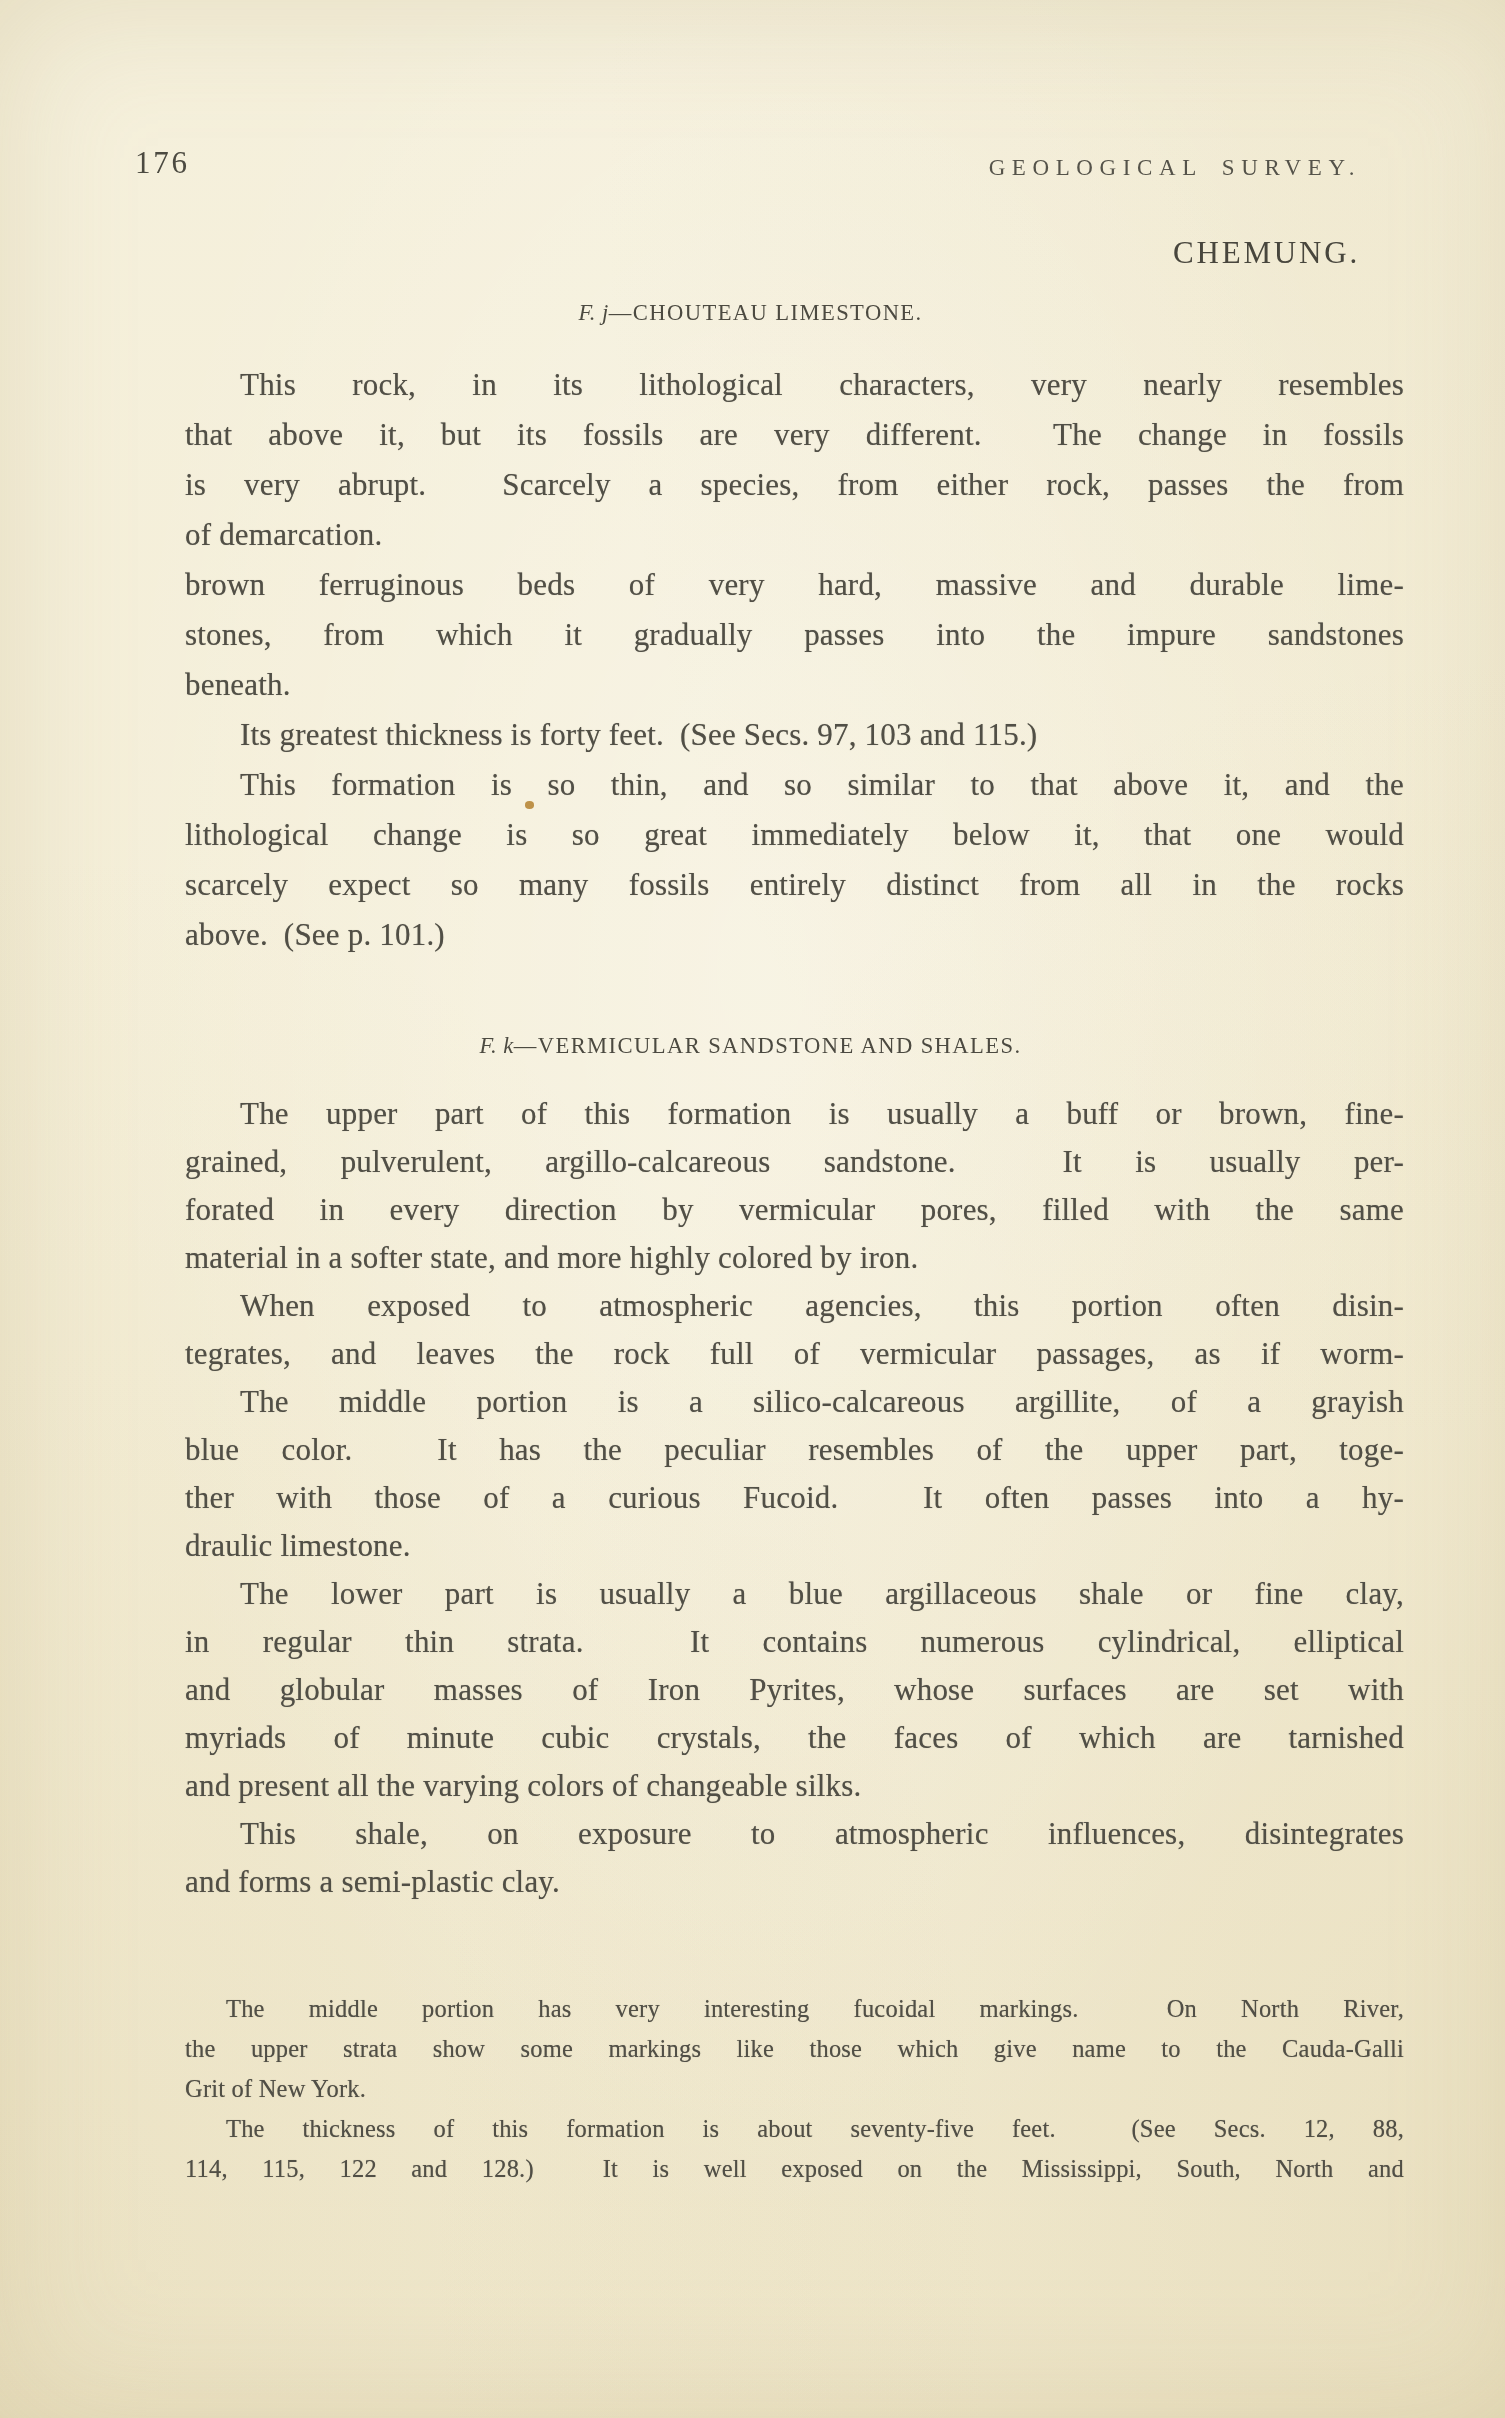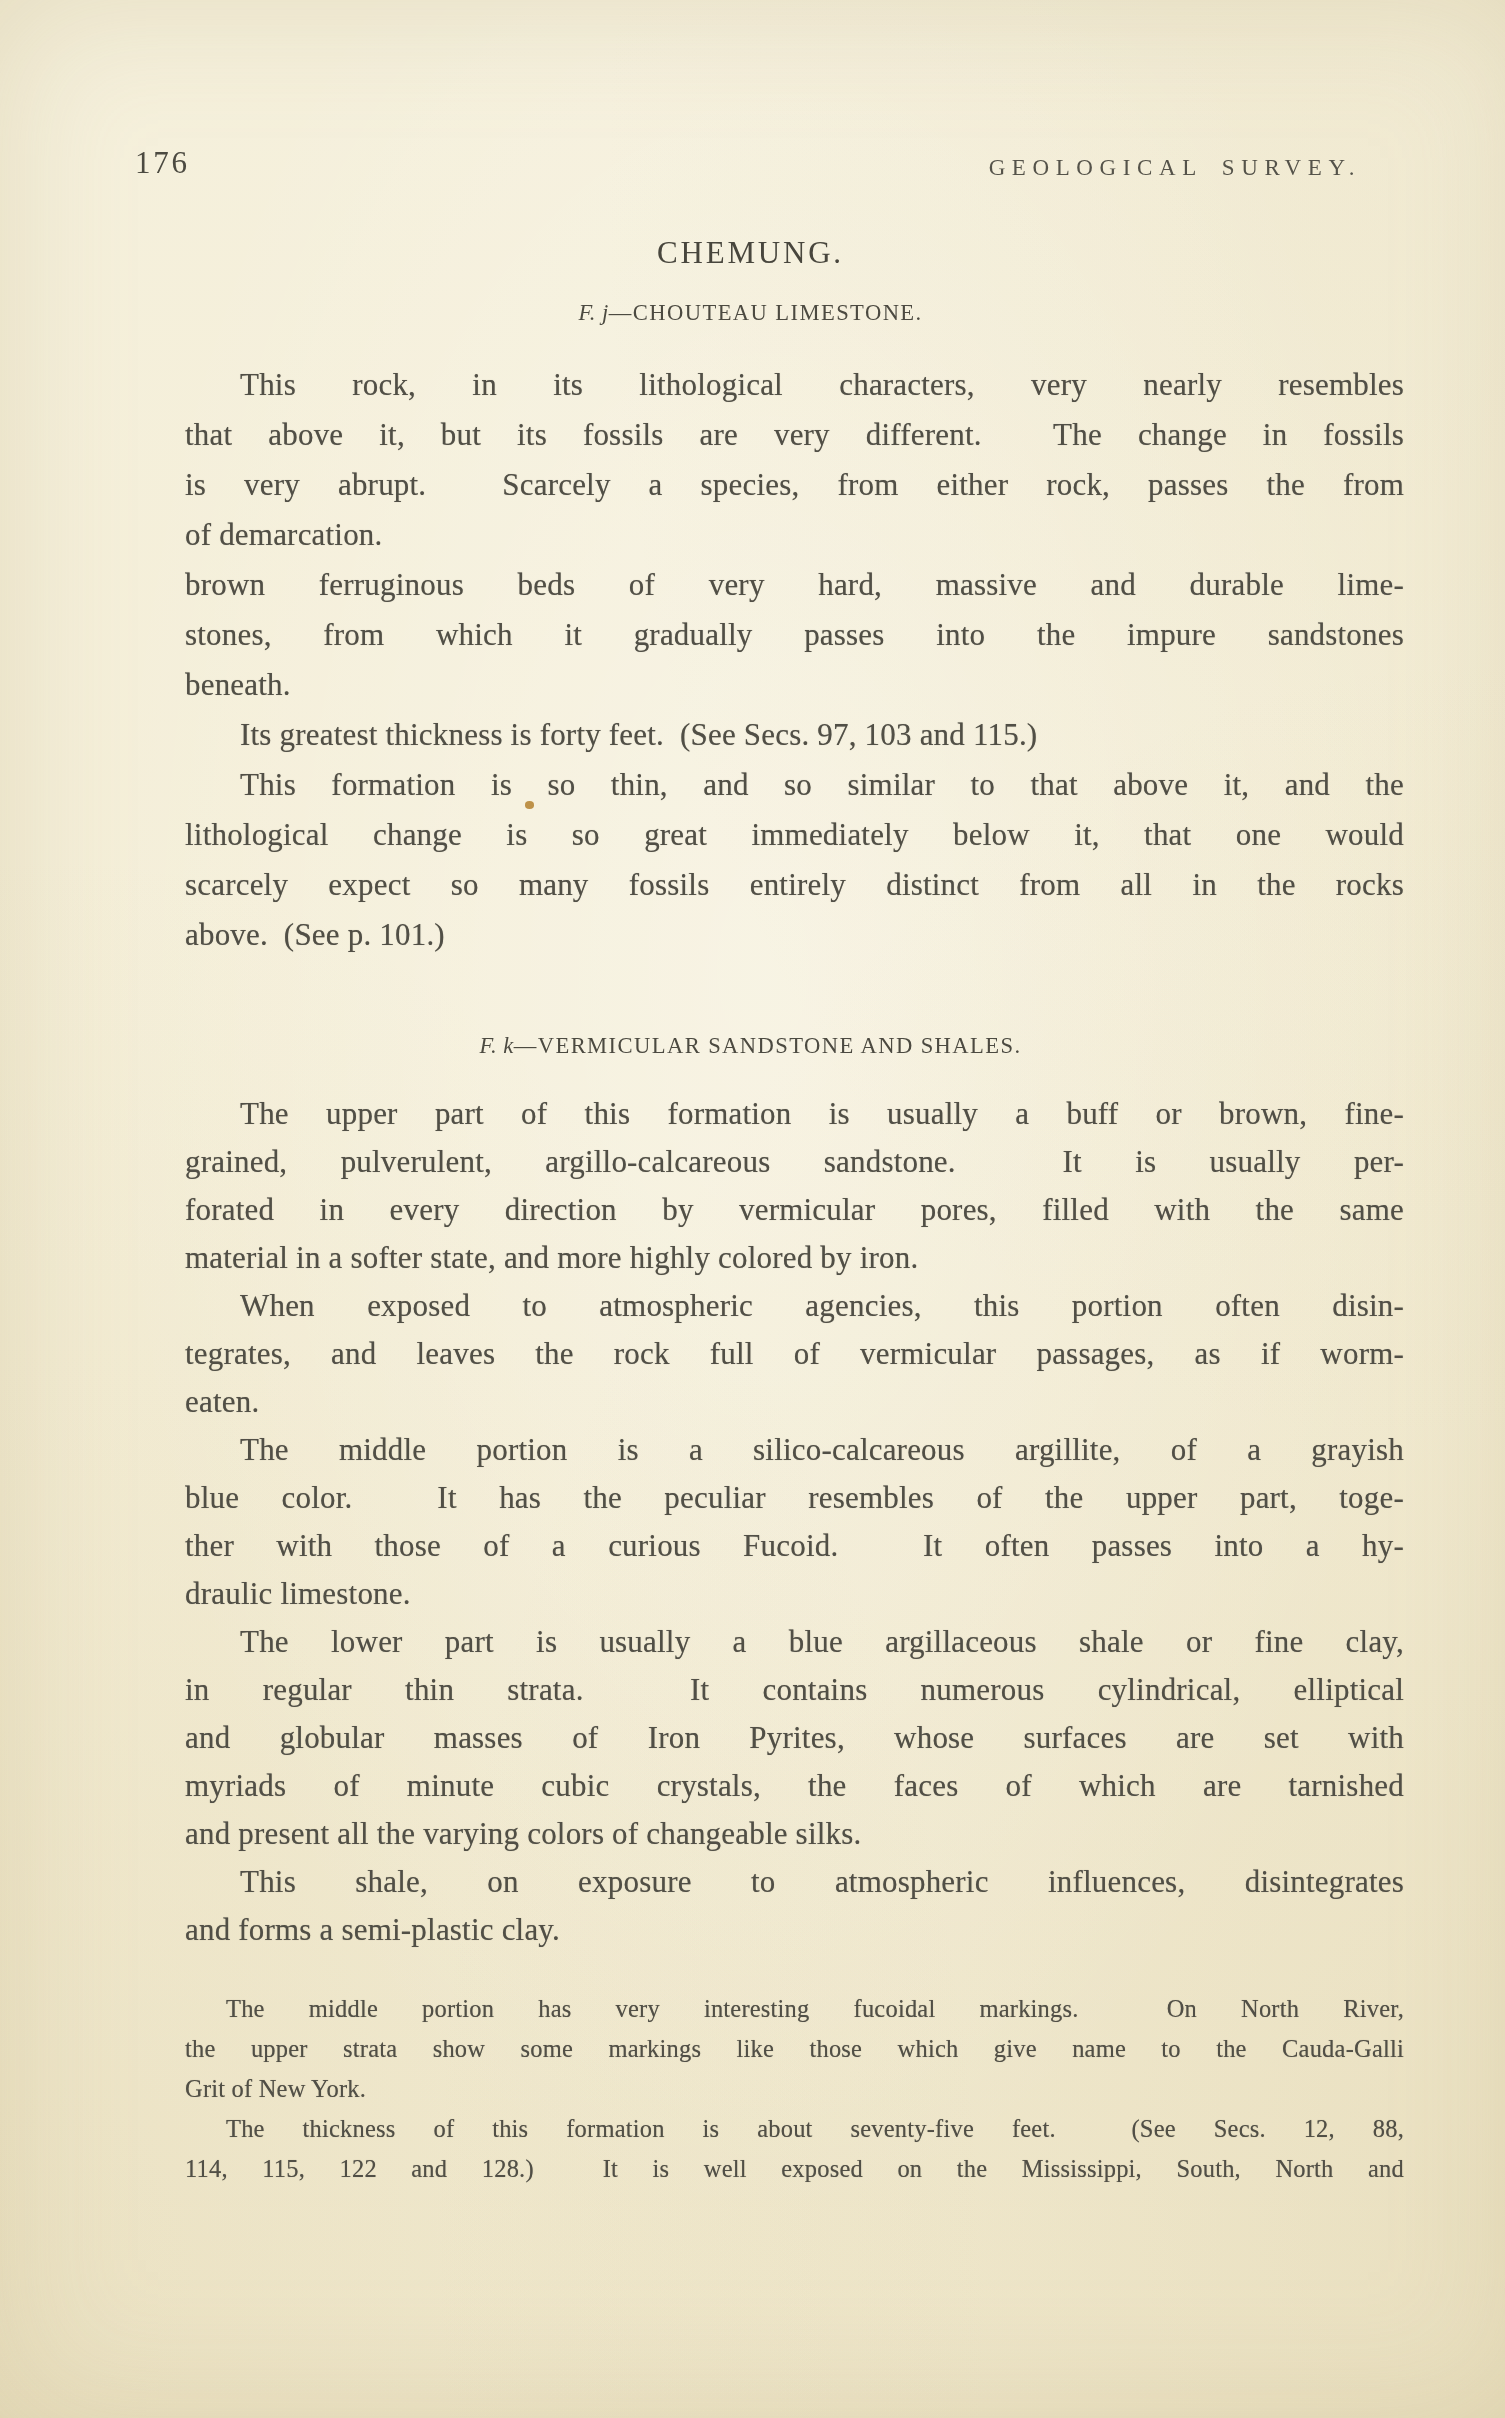--- a/index.html
+++ b/index.html
@@ -30,21 +30,21 @@
     font-size: 31px; letter-spacing: 2.8px; color: #4c4a41;
   }
   .running-title {
     position: absolute; left: 0; right: 0; top: 12px;
     text-align: right;
     font-size: 23px; letter-spacing: 6.6px; color: #55534a;
     word-spacing: 7.5px;
   }
   .chapter {
     position: absolute; top: 235px; left: 141px; width: 1219px;
-    margin: 0; text-align: center;
+    margin: 0; text-align: right;
     font-size: 31px; font-weight: normal; letter-spacing: 2.8px; color: #48463d;
   }
   .heading {
     position: absolute; left: 141px; width: 1219px;
     text-align: center;
     font-size: 22.6px; letter-spacing: 1.4px; color: #4c4a41;
   }
   .heading .ital { font-style: italic; letter-spacing: 0.5px; }
   .s0h { top: 300px; }
   .s1h { top: 1033px; }
@@ -99,21 +99,20 @@
     </div>
 
   <div class="heading s1h"><span class="ital">F. k</span><span>—VERMICULAR SANDSTONE AND SHALES.</span></div>
   <div class="body-block s1b">
       <div class="text-line first">The upper part of this formation is usually a buff or brown, fine-</div>
       <div class="text-line">grained, pulverulent, argillo-calcareous sandstone.  It is usually per-</div>
       <div class="text-line">forated in every direction by vermicular pores, filled with the same</div>
       <div class="text-line last">material in a softer state, and more highly colored by iron.</div>
       <div class="text-line first">When exposed to atmospheric agencies, this portion often disin-</div>
       <div class="text-line">tegrates, and leaves the rock full of vermicular passages, as if worm-</div>
-      <div class="text-line last">eaten.</div>
       <div class="text-line first">The middle portion is a silico-calcareous argillite, of a grayish</div>
       <div class="text-line">blue color.  It has the peculiar resembles of the upper part, toge-</div>
       <div class="text-line">ther with those of a curious Fucoid.  It often passes into a hy-</div>
       <div class="text-line last">draulic limestone.</div>
       <div class="text-line first">The lower part is usually a blue argillaceous shale or fine clay,</div>
       <div class="text-line">in regular thin strata.  It contains numerous cylindrical, elliptical</div>
       <div class="text-line">and globular masses of Iron Pyrites, whose surfaces are set with</div>
       <div class="text-line">myriads of minute cubic crystals, the faces of which are tarnished</div>
       <div class="text-line last">and present all the varying colors of changeable silks.</div>
       <div class="text-line first">This shale, on exposure to atmospheric influences, disintegrates</div>

